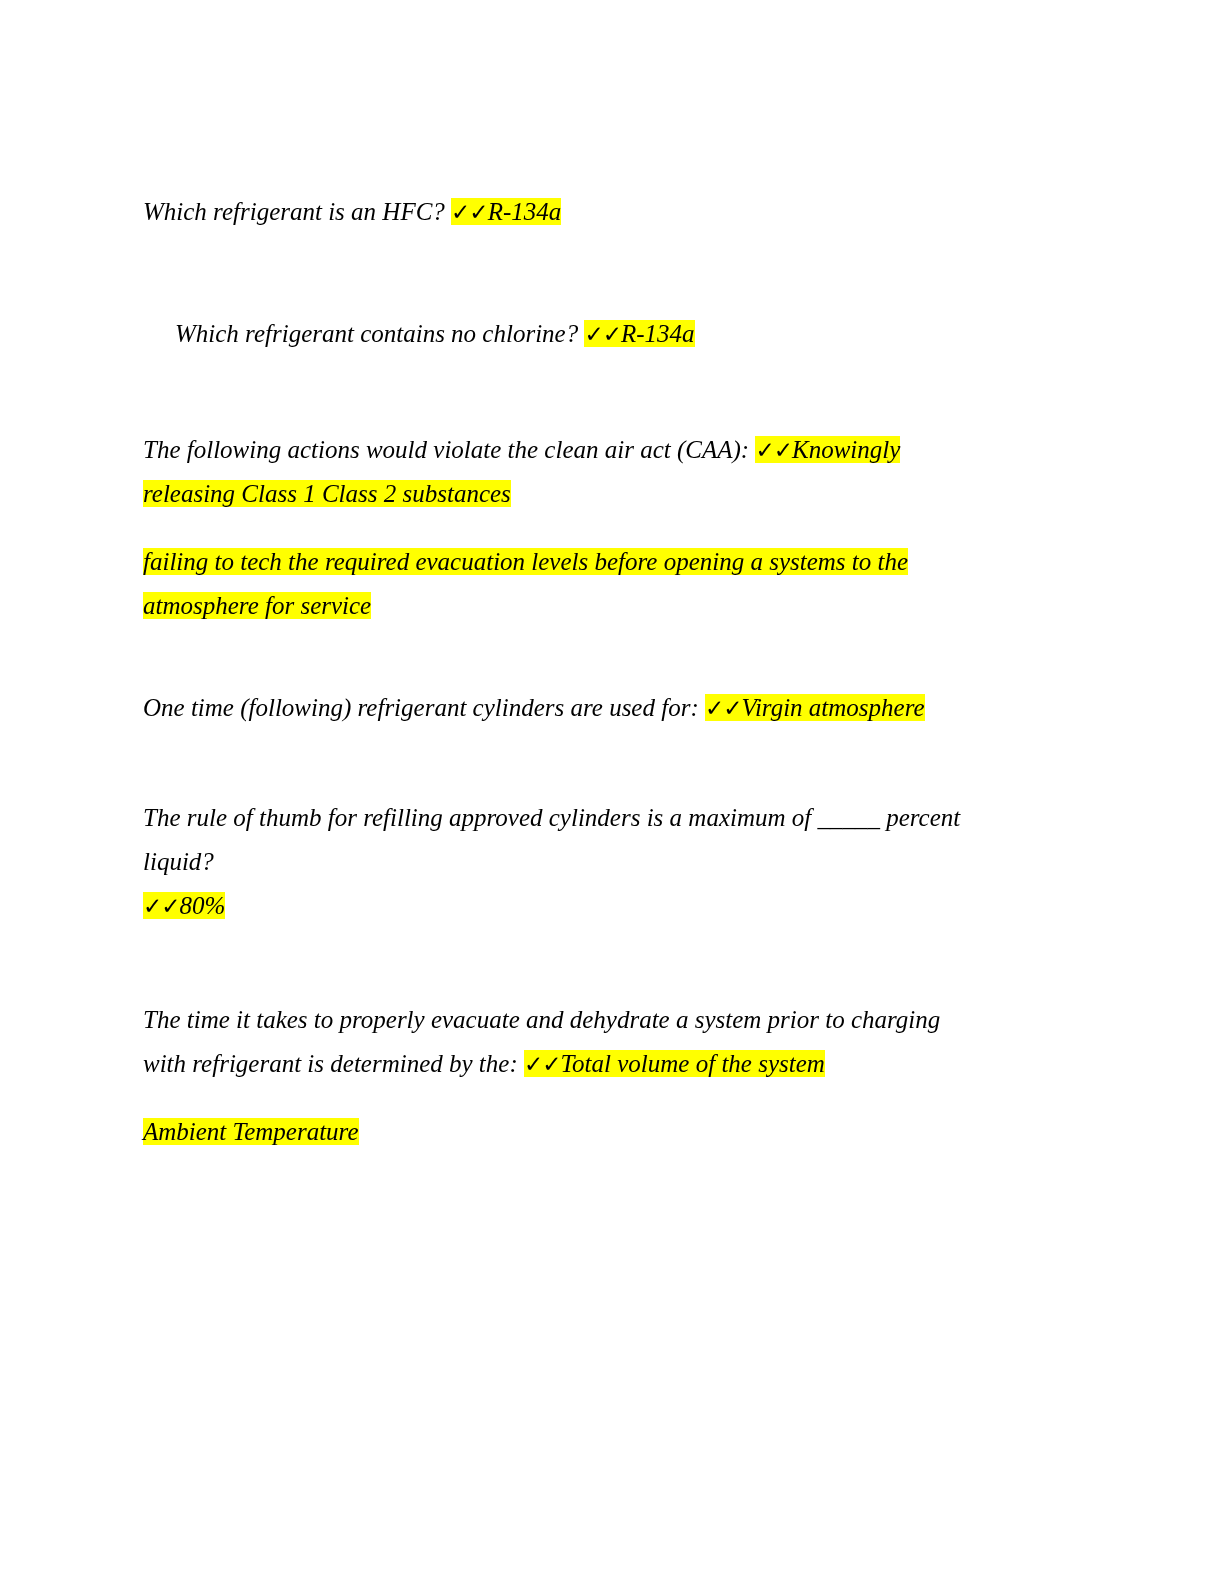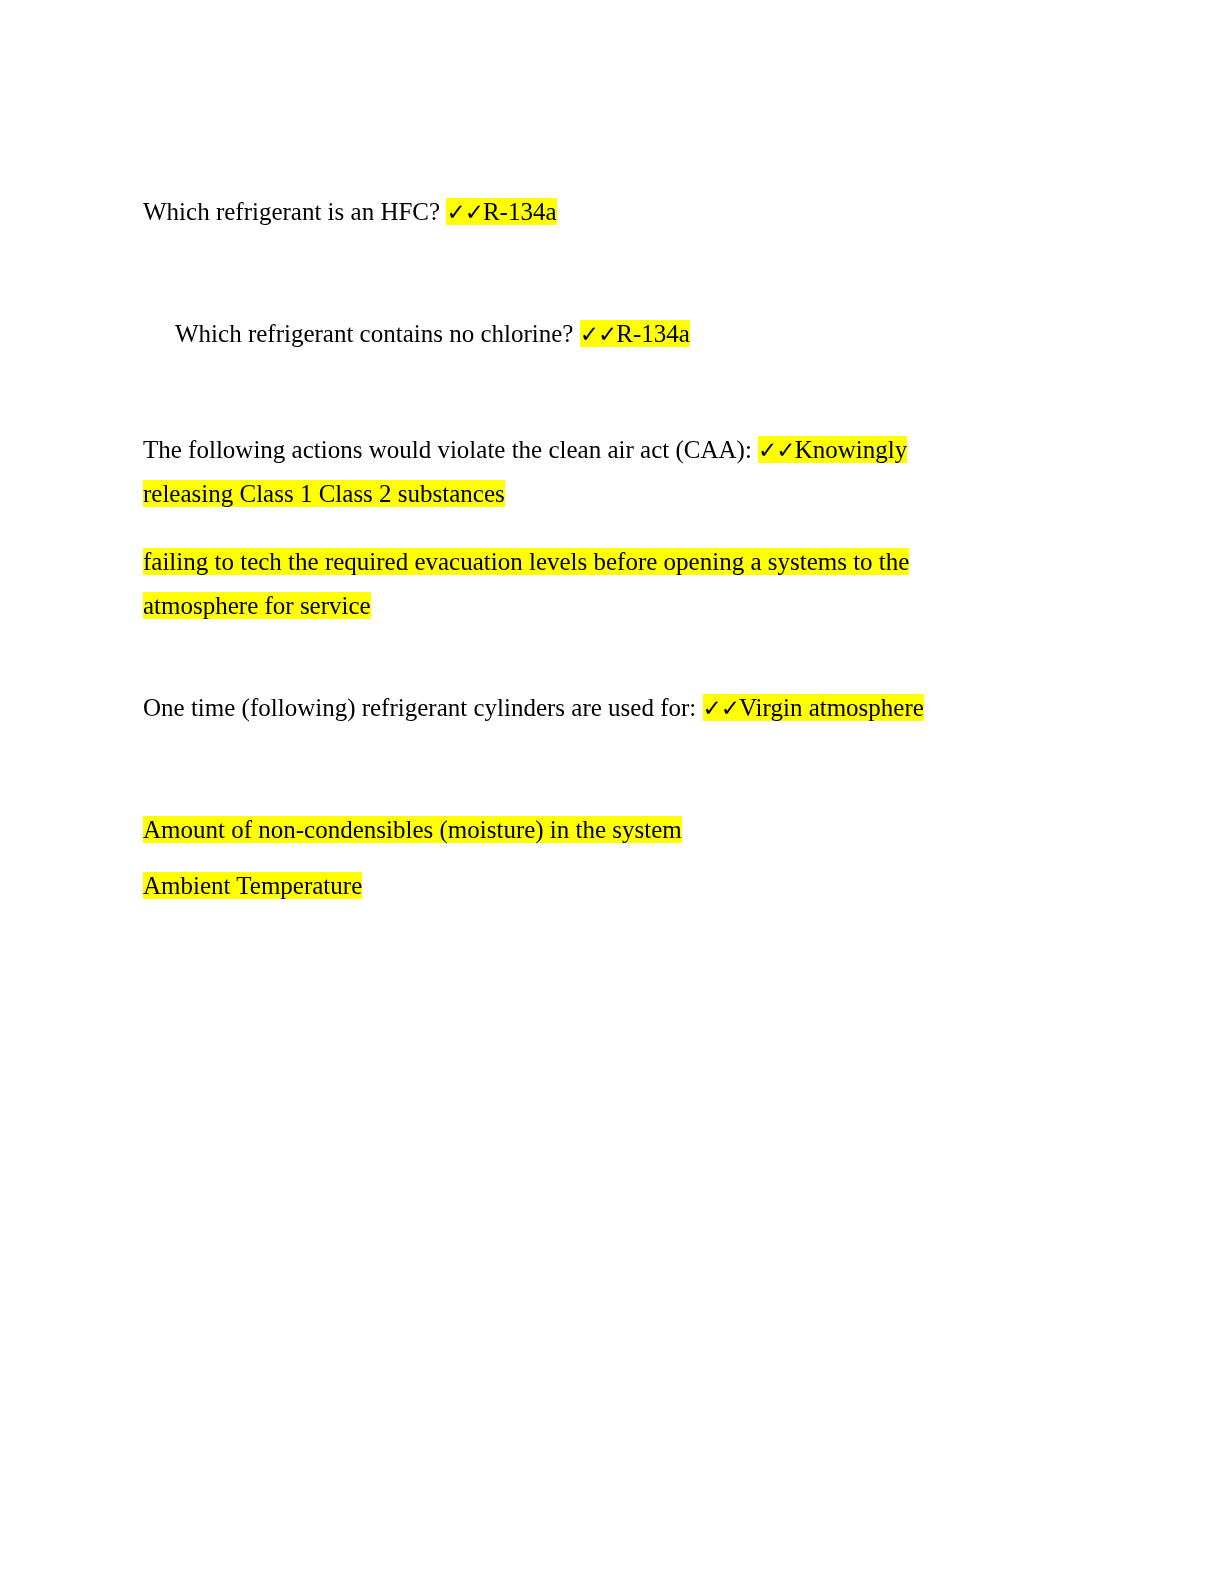--- a/index.html
+++ b/index.html
@@ -12,20 +12,21 @@
     height: 1584px;
     font-family: "Liberation Serif", serif;
     color: #000000;
   }
   .page {
     position: relative;
     width: 1036px;
     height: 1584px;
     box-sizing: border-box;
     padding: 190px 74px 0 143px;
+    font-style: italic;
   }
   .qa-block {
     margin: 0 0 48px 0;
   }
   .line {
     font-size: 25px;
     line-height: 44px;
     margin: 0;
     text-align: left;
   }
@@ -71,21 +72,25 @@
     <p class="line"><span>The following actions would violate the clean air act (CAA): </span><span class="hl"><span class="check">✓✓</span><span>Knowingly releasing Class 1 Class 2 substances</span></span></p>
     <div class="extra-line-gap"></div>
     <div class="extra-line-gap"></div>
     <p class="cont-line"><span class="hl">failing to tech the required evacuation levels before opening a systems to the atmosphere for service</span></p>
   </div>
 
   <div class="qa-block gap-5">
     <p class="line"><span>One time (following) refrigerant cylinders are used for: </span><span class="hl"><span class="check">✓✓</span><span>Virgin atmosphere</span></span></p>
   </div>
 
+  <div class="qa-block gap-6">
+    <p class="line"><span>The rule of thumb for refilling approved cylinders is a maximum of _____ percent liquid? </span></p>
+    <p class="cont-line"><span class="hl"><span class="check">✓✓</span><span>80%</span></span></p>
+  </div>
 
   <div class="qa-block">
+    <p class="line"><span>The time it takes to properly evacuate and dehydrate a system prior to charging with refrigerant is determined by the: </span><span class="hl"><span class="check">✓✓</span><span>Total volume of the system</span></span></p>
     <div class="extra-line-gap"></div>
-    <p class="cont-line"><span class="hl">Amount of non-condensibles (moisture) in the system</span></p>
     <div class="extra-line-gap"></div>
     <p class="cont-line"><span class="hl">Ambient Temperature</span></p>
   </div>
 
 </div>
 
 </body></html>

